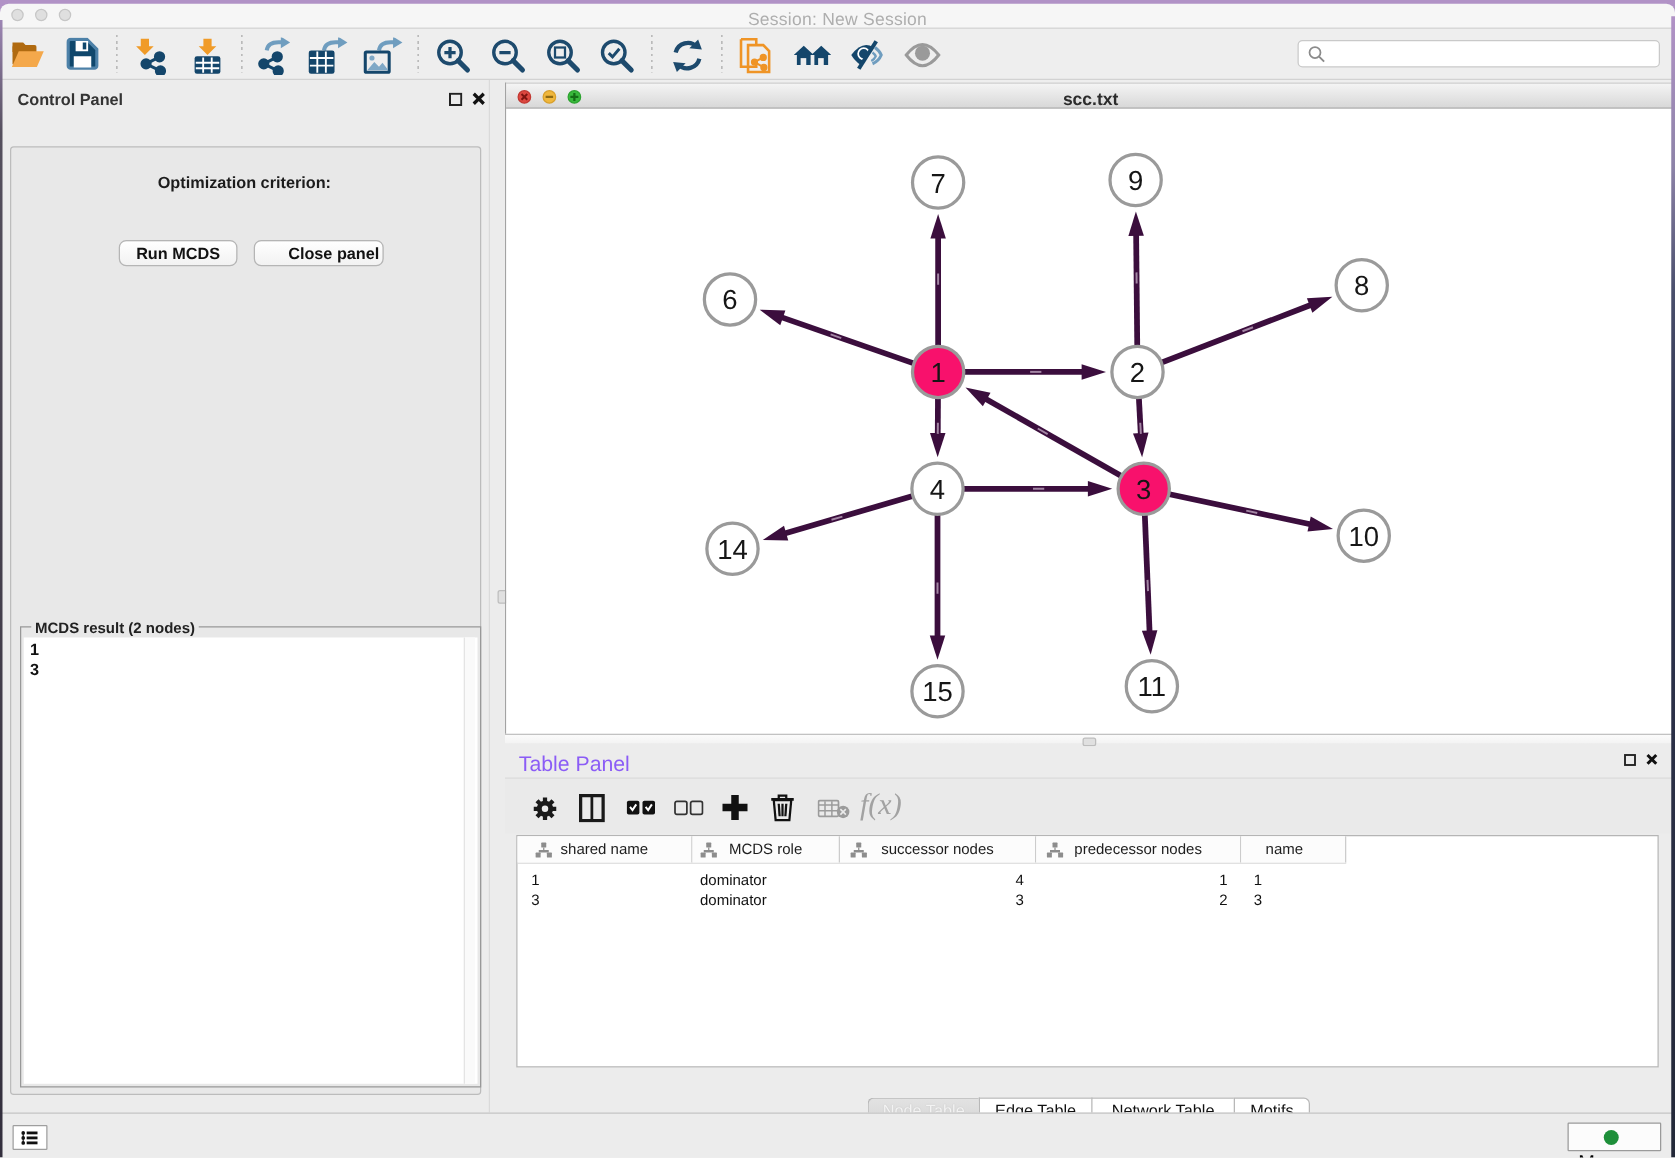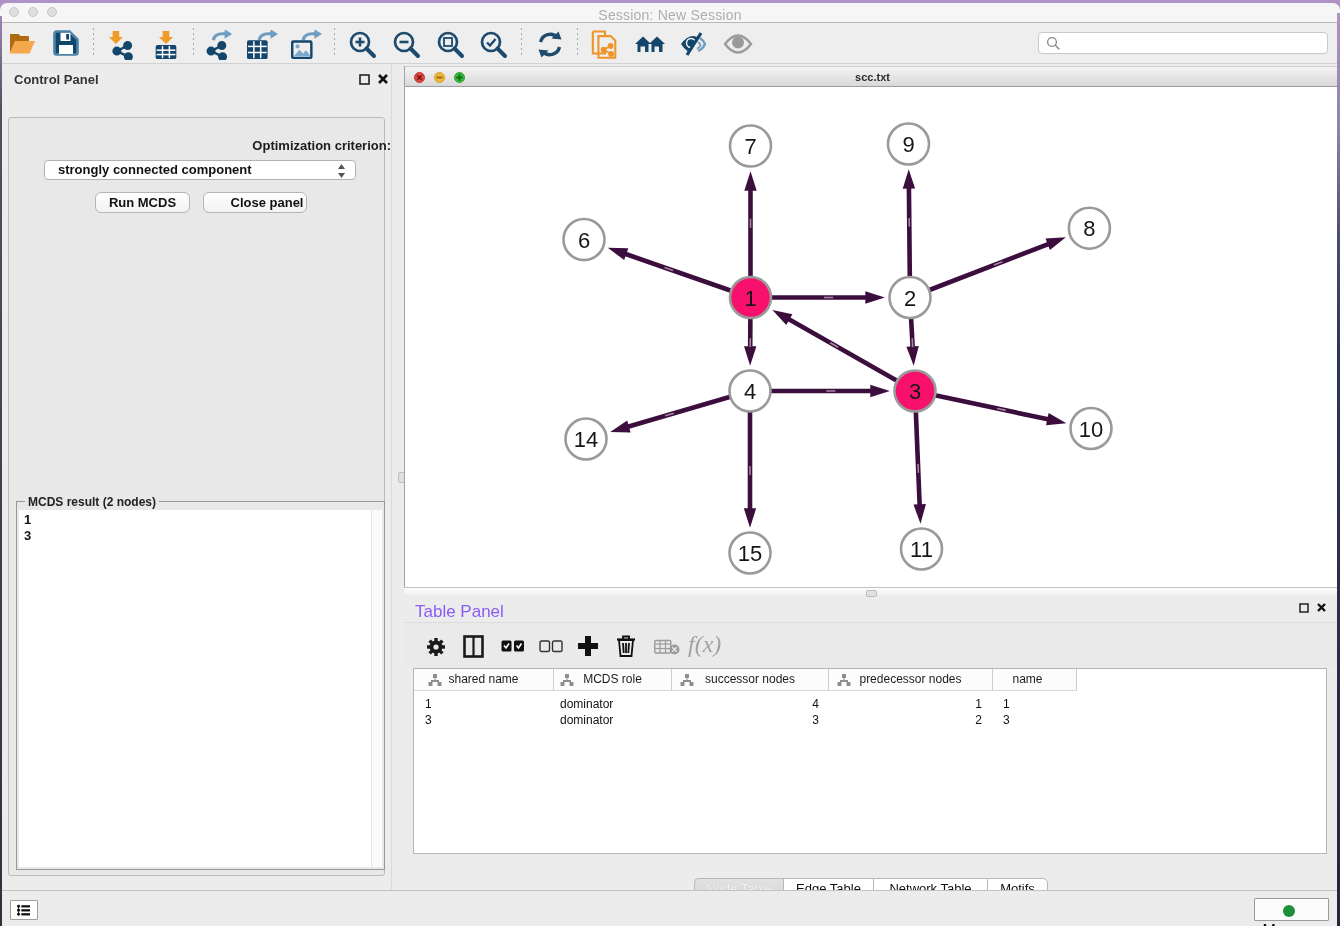--- a/index.html
+++ b/index.html
@@ -21,38 +21,38 @@
 
 #cpanel { left:0; top:64px; width:391px; height:826px; background:#ececec;font-weight:bold; }
 #cphead { position:absolute; left:14px; top:8px; font-size:13px; color:#343434; }
 #cpbox { position:absolute; left:8px; top:53px; width:377px; height:759px; background:#e8e8e8; border:1px solid #bcbcbc; border-radius:3px; }
 .tabrow { position:absolute; display:flex; }
 .tab { height:21px; line-height:20px; text-align:center; font-size:13px; color:#111; background:#fff; border:1px solid #b8b8b8; border-right:none; padding:0 0; }
 .tab.first { border-radius:5px 0 0 5px; }
 .tab.last { border-radius:0 5px 5px 0; border-right:1px solid #b8b8b8; }
 .tab.active { background:linear-gradient(#e2e2e2,#d7d7d7); color:#f3f3f3; text-shadow:0 0 1px #bbb; }
 #cptabs { left:78px; top:33px; }
-#optlabel { position:absolute; left:0; top:74px; width:391px; text-align:right; font-size:13px; color:#1c1c1c; }
+#optlabel { position:absolute; left:0; top:74px; width:391px; text-align:center; font-size:13px; color:#1c1c1c; }
 #cpselect { position:absolute; left:44px; top:96px; width:312px; height:20px; background:#fff; border:1px solid #b2b2b2; border-radius:4px; font-size:13px; color:#111; line-height:18px; padding-left:13px; }
 .btn { position:absolute; top:128px; height:21px; background:linear-gradient(#ffffff,#f2f2f2); border:1px solid #b5b5b5; border-radius:6px; font-size:13px; color:#111; text-align:center; line-height:19px; }
 #fieldset { position:absolute; left:16px; top:437px; width:369px; height:369px; border:1px solid #989898; }
 #legend { position:absolute; left:8px; top:-7px; background:#e8e8e8; padding:0 3px; font-size:12px; color:#222; }
 #fswhite { position:absolute; left:2px; top:8px; width:363px; height:357px; background:#fff; }
 #fstext { position:absolute; left:5px; top:2px; font-size:13px; color:#111; line-height:16px; }
 #fsscroll { position:absolute; right:2px; top:0px; width:9px; height:357px; background:#fafafa; border-left:1px solid #e4e4e4; }
 
 
 #vsplit { left:391px; top:64px; width:14px; height:826px; background:#ececec; border-left:1px solid #dadada; }
 #vhandle { position:absolute; left:6px; top:408px; width:8px; height:11px; background:#e0e0e0; border:1px solid #bdbdbd; border-radius:2px; }
 
 
 #netwin { left:404px; top:64px; width:936px; height:528px; }
 #nettitle { position:absolute; left:1px; top:2px; width:935px; height:21px; background:linear-gradient(#f4f4f4,#d8d8d8); border-top:1px solid #cfcfcf; border-bottom:1px solid #9d9d9d; }
 .mtl { position:absolute; top:5px; width:11px; height:11px; border-radius:50%; }
-#nettext { position:absolute; top:4px; left:0; width:100%; text-align:center; font-size:11px; font-weight:bold; color:#2c2c2c; }
+#nettext { position:absolute; top:4px; left:0; width:100%; text-align:center; font-size:14px; font-weight:bold; color:#2c2c2c; }
 #canvas { position:absolute; left:1px; top:23px; width:935px; height:500px; background:#fff; }
 #hsplit { left:404px; top:587px; width:936px; height:10px; background:linear-gradient(#fbfbfb 0px,#f4f4f4 6px,#ececec 7px); border-top:1px solid #c2c2c2; }
 #hhandle { position:absolute; left:462px; top:2px; width:11px; height:7px; background:#e0e0e0; border:1px solid #bdbdbd; border-radius:2px; }
 
 
 #tpanel { left:404px; top:597px; width:936px; height:293px; background:#ececec; }
 #tphead { position:absolute; left:11px; top:5px; font-size:17px; color:#8b5cf6; }
 #tptools { position:absolute; left:0px; top:25px; width:936px; height:45px; background:#eaeaea; border-top:1px solid #dcdcdc; }
 #ttable { position:absolute; left:9px; top:71px; width:914px; height:186px; background:#fff; border:1px solid #b5b5b5; }
 .hcell { position:absolute; top:0; height:21px; border-right:1px solid #cccccc; font-size:12px; color:#1d1d1d; text-align:center; line-height:21px; background:#fcfcfc; }
@@ -213,24 +213,20 @@
 <div class="abs" id="cpanel">
   <div id="cphead">Control Panel</div>
   <svg style="position:absolute;left:359px;top:10px;" width="11" height="11" viewBox="0 0 11 11">
       <rect x="1" y="1" width="9" height="9" fill="none" stroke="#222" stroke-width="1.6"></rect>
     </svg>
   <svg style="position:absolute;left:377px;top:9px;" width="12" height="12" viewBox="0 0 12 12">
       <path d="M2,2 L10,10 M10,2 L2,10" stroke="#111" stroke-width="2.6"></path>
     </svg>
   <div id="cpbox"></div>
   <div id="optlabel">Optimization criterion:</div>
-  <div id="cpselect">strongly connected component<svg width="9" height="14" viewBox="0 0 9 14" style="position:absolute;right:9px;top:3px;">
-        <path d="M4.5 0 L8 5 L1 5 Z" fill="#555"></path>
-        <path d="M4.5 14 L8 9 L1 9 Z" fill="#555"></path>
-      </svg></div>
   <div class="btn" style="left:95px; width:95px;">Run MCDS</div>
   <div class="btn" style="left:203px; width:104px;padding-left:24px;">Close panel</div>
   <div id="fieldset">
     <div id="legend">MCDS result (2 nodes)</div>
     <div id="fswhite">
       <div id="fstext">1<br>3</div>
       <div id="fsscroll"></div>
     </div>
   </div>
 </div>

